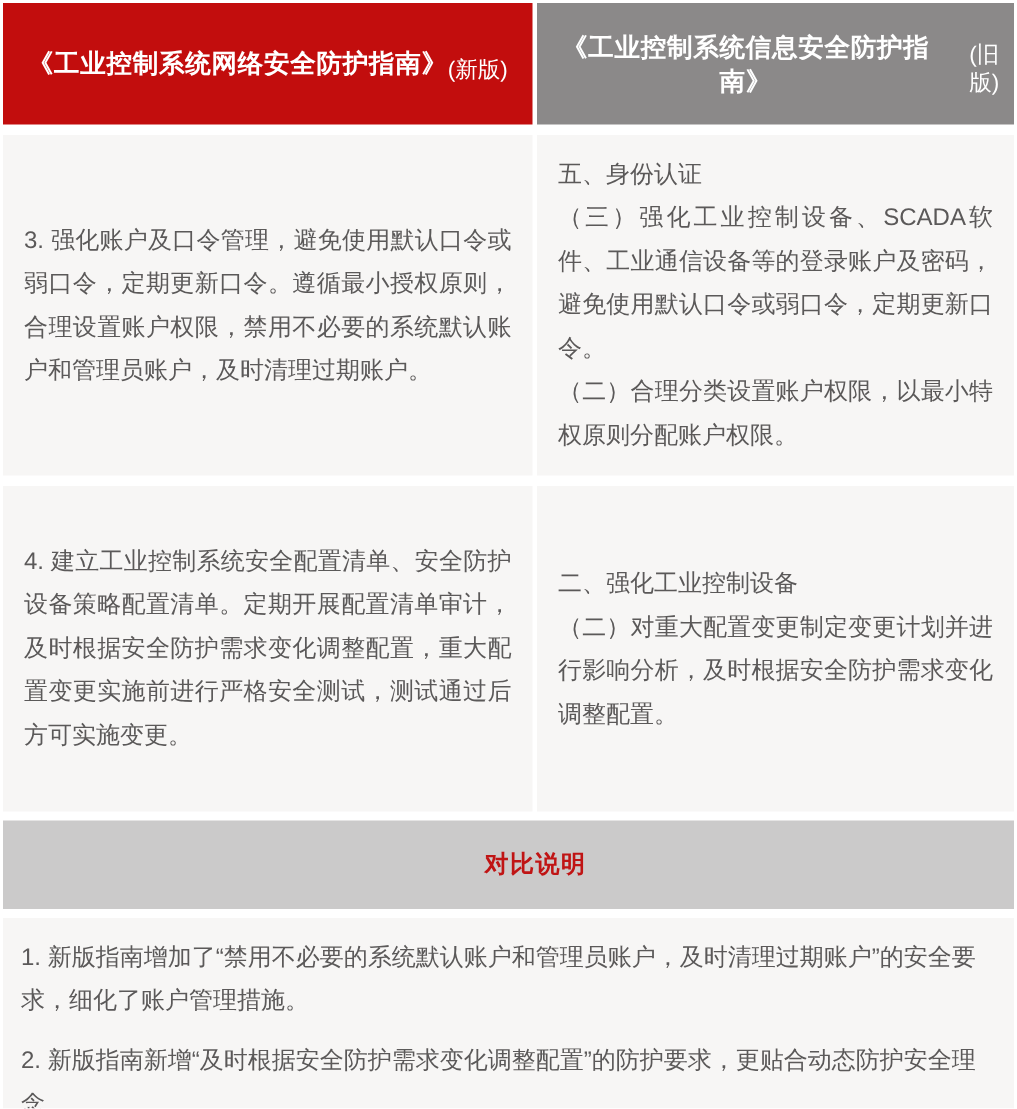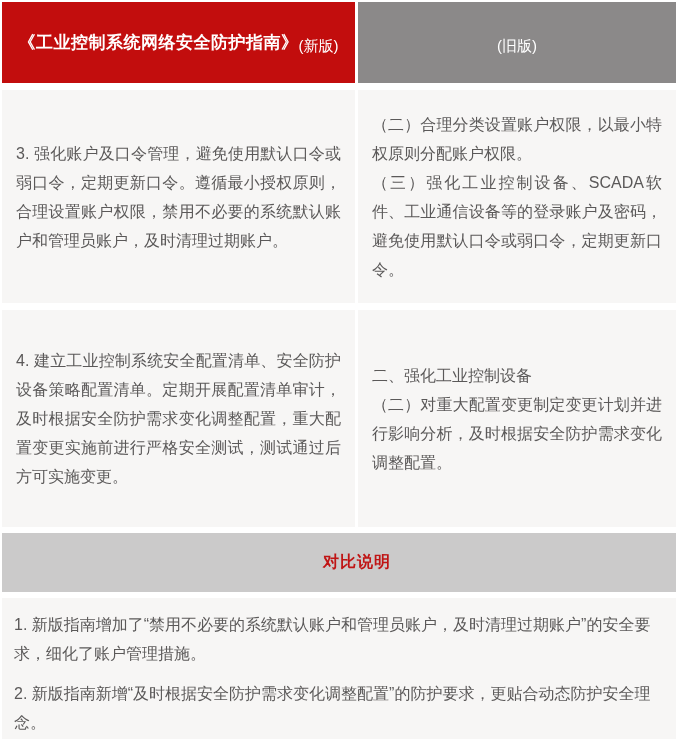--- a/index.html
+++ b/index.html
@@ -93,33 +93,35 @@
 <body>
 
 <div class="page">
 
   <div class="cols hdr-row">
     <div class="hdr hdr-new-bg col-new">
       <div class="hdr-title">《工业控制系统网络安全防护指南》</div>
       <div class="hdr-sub">(新版)</div>
     </div>
     <div class="hdr hdr-old-bg col-old">
+      <div class="hdr-title">《工业控制系统信息安全防护指南》</div>
       <div class="hdr-sub">(旧版)</div>
     </div>
   </div>
 
   <div class="vgap7"></div>
 
   <div class="cols row1">
     <div class="cell col-new">
       <p>3. 强化账户及口令管理，避免使用默认口令或弱口令，定期更新口令。遵循最小授权原则，合理设置账户权限，禁用不必要的系统默认账户和管理员账户，及时清理过期账户。</p>
     </div>
     <div class="cell col-old">
+      <p>五、身份认证</p>
+      <p>（三）强化工业控制设备、SCADA软件、工业通信设备等的登录账户及密码，避免使用默认口令或弱口令，定期更新口令。</p>
       <p>（二）合理分类设置账户权限，以最小特权原则分配账户权限。</p>
-      <p>（三）强化工业控制设备、SCADA软件、工业通信设备等的登录账户及密码，避免使用默认口令或弱口令，定期更新口令。</p>
     </div>
   </div>
 
   <div class="vgap7"></div>
 
   <div class="cols row2">
     <div class="cell col-new">
       <p>4. 建立工业控制系统安全配置清单、安全防护设备策略配置清单。定期开展配置清单审计，及时根据安全防护需求变化调整配置，重大配置变更实施前进行严格安全测试，测试通过后方可实施变更。</p>
     </div>
     <div class="cell col-old">

